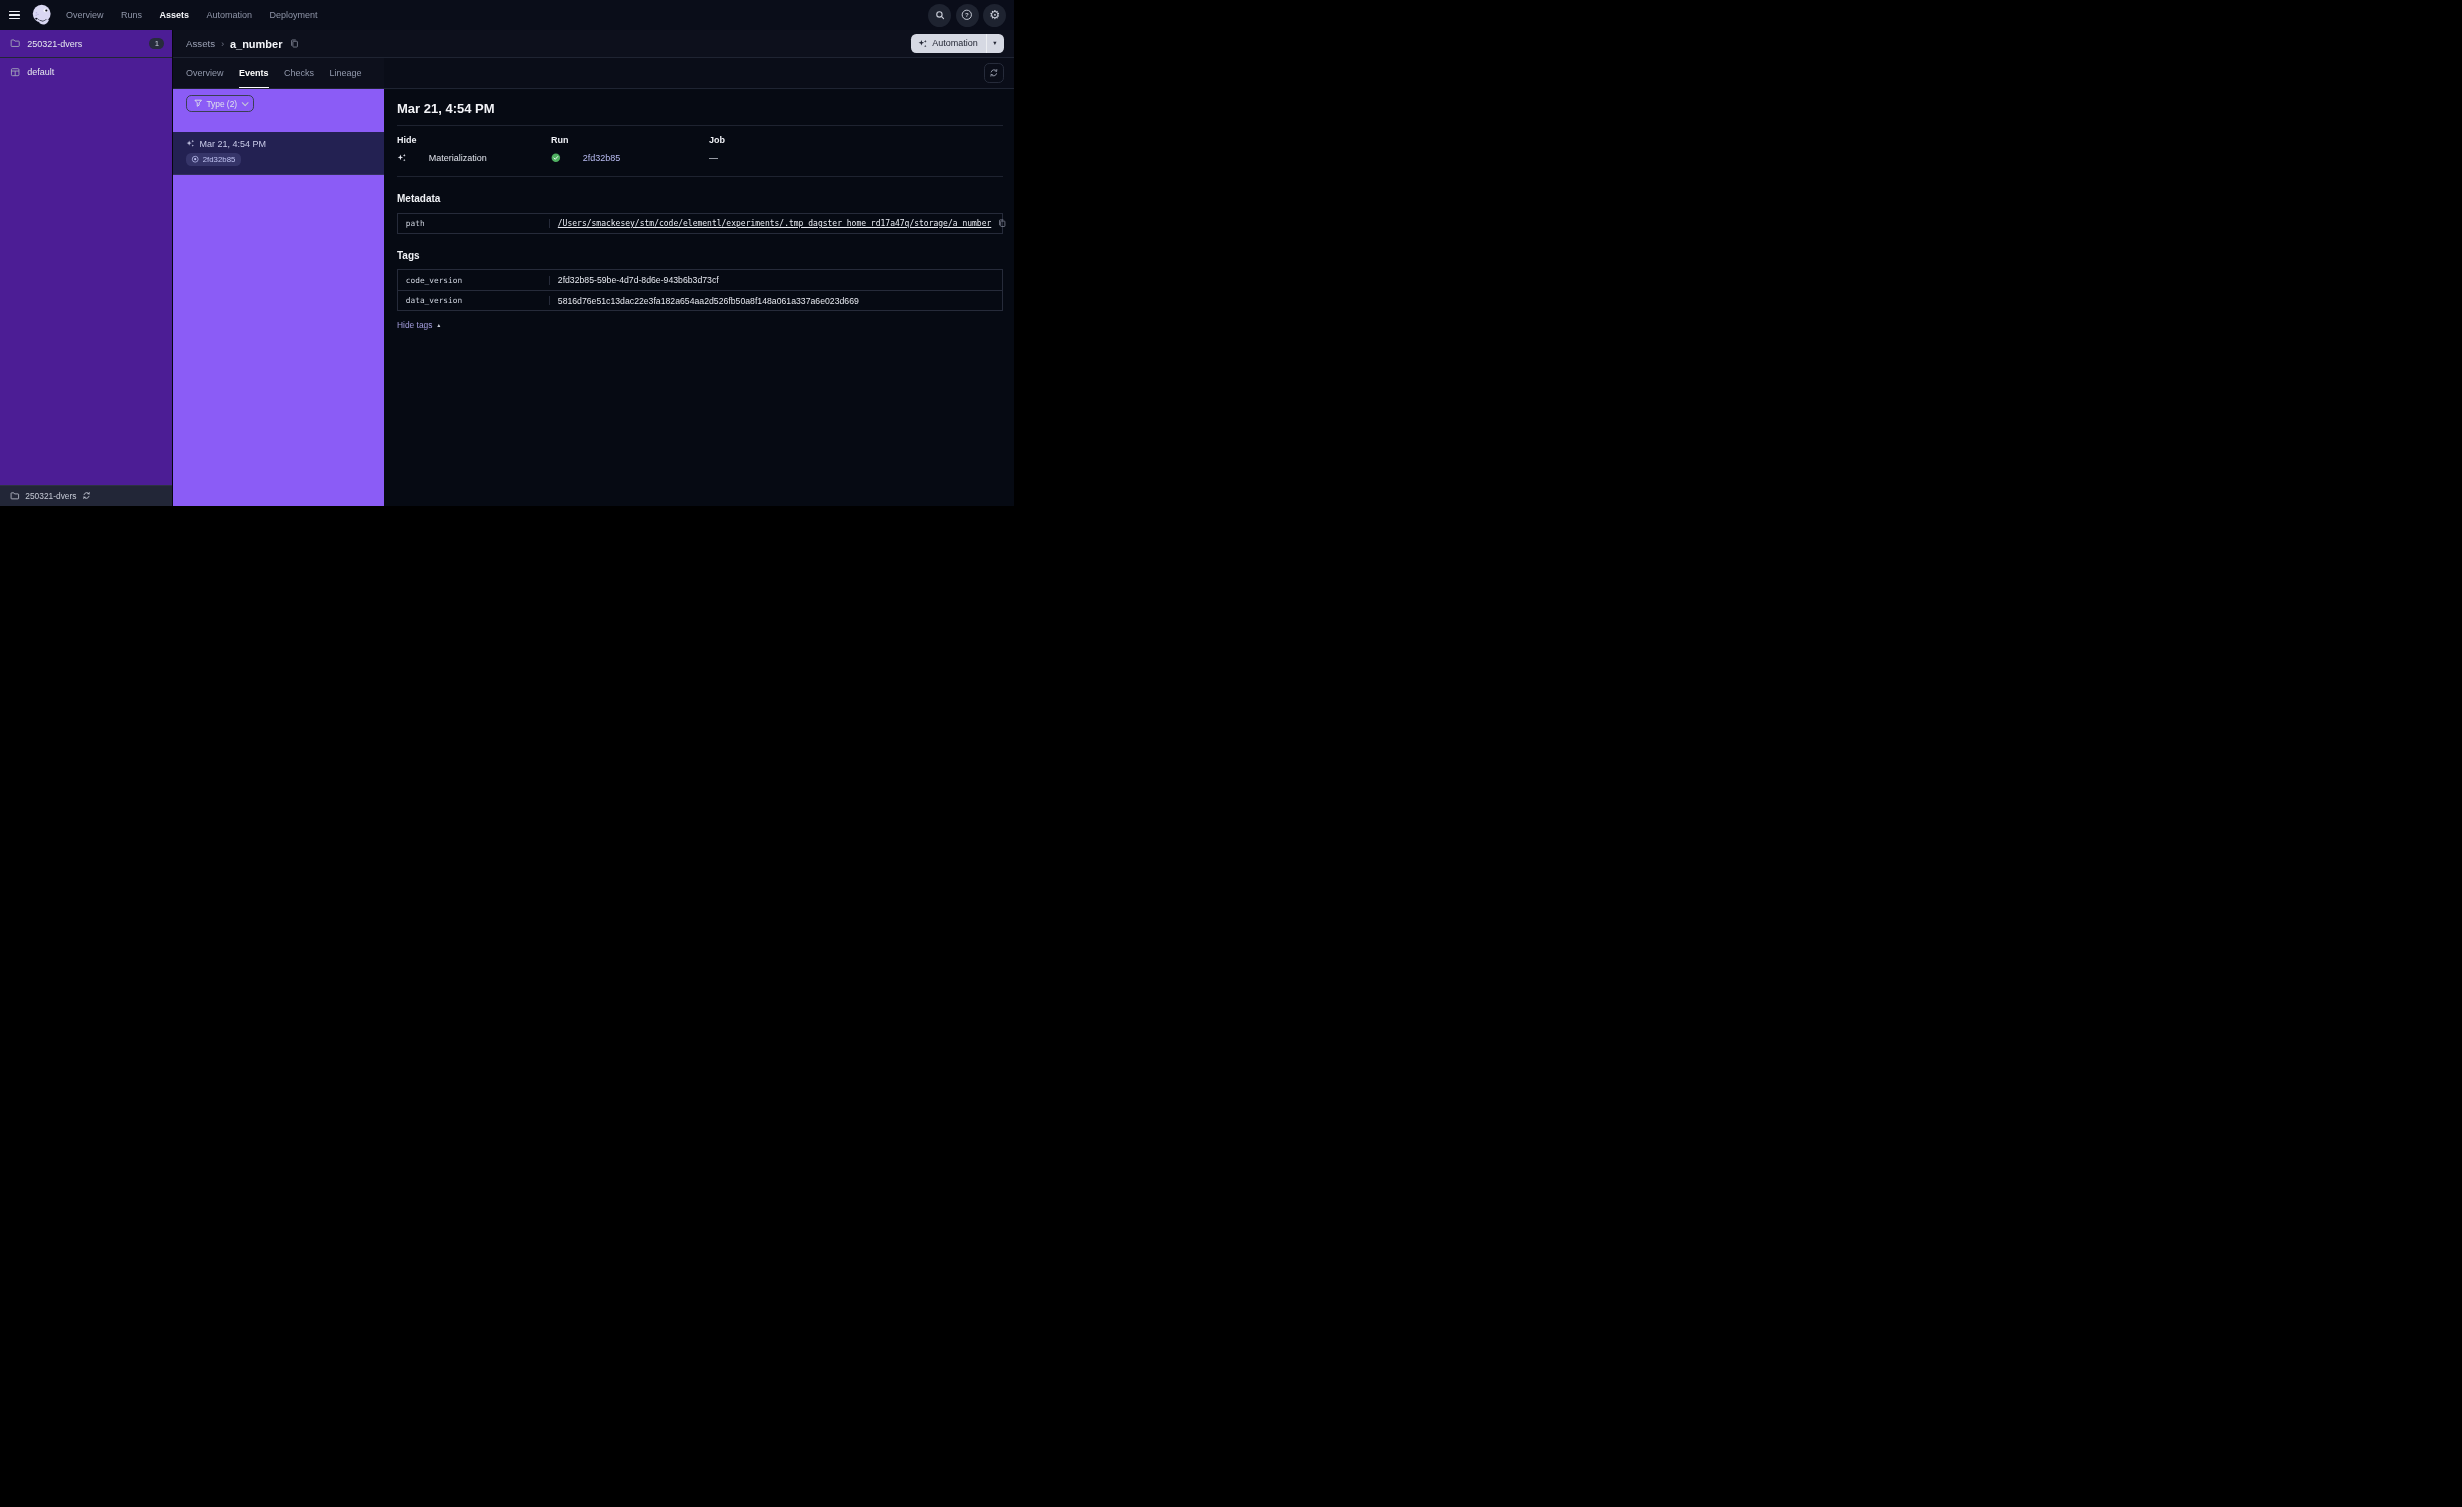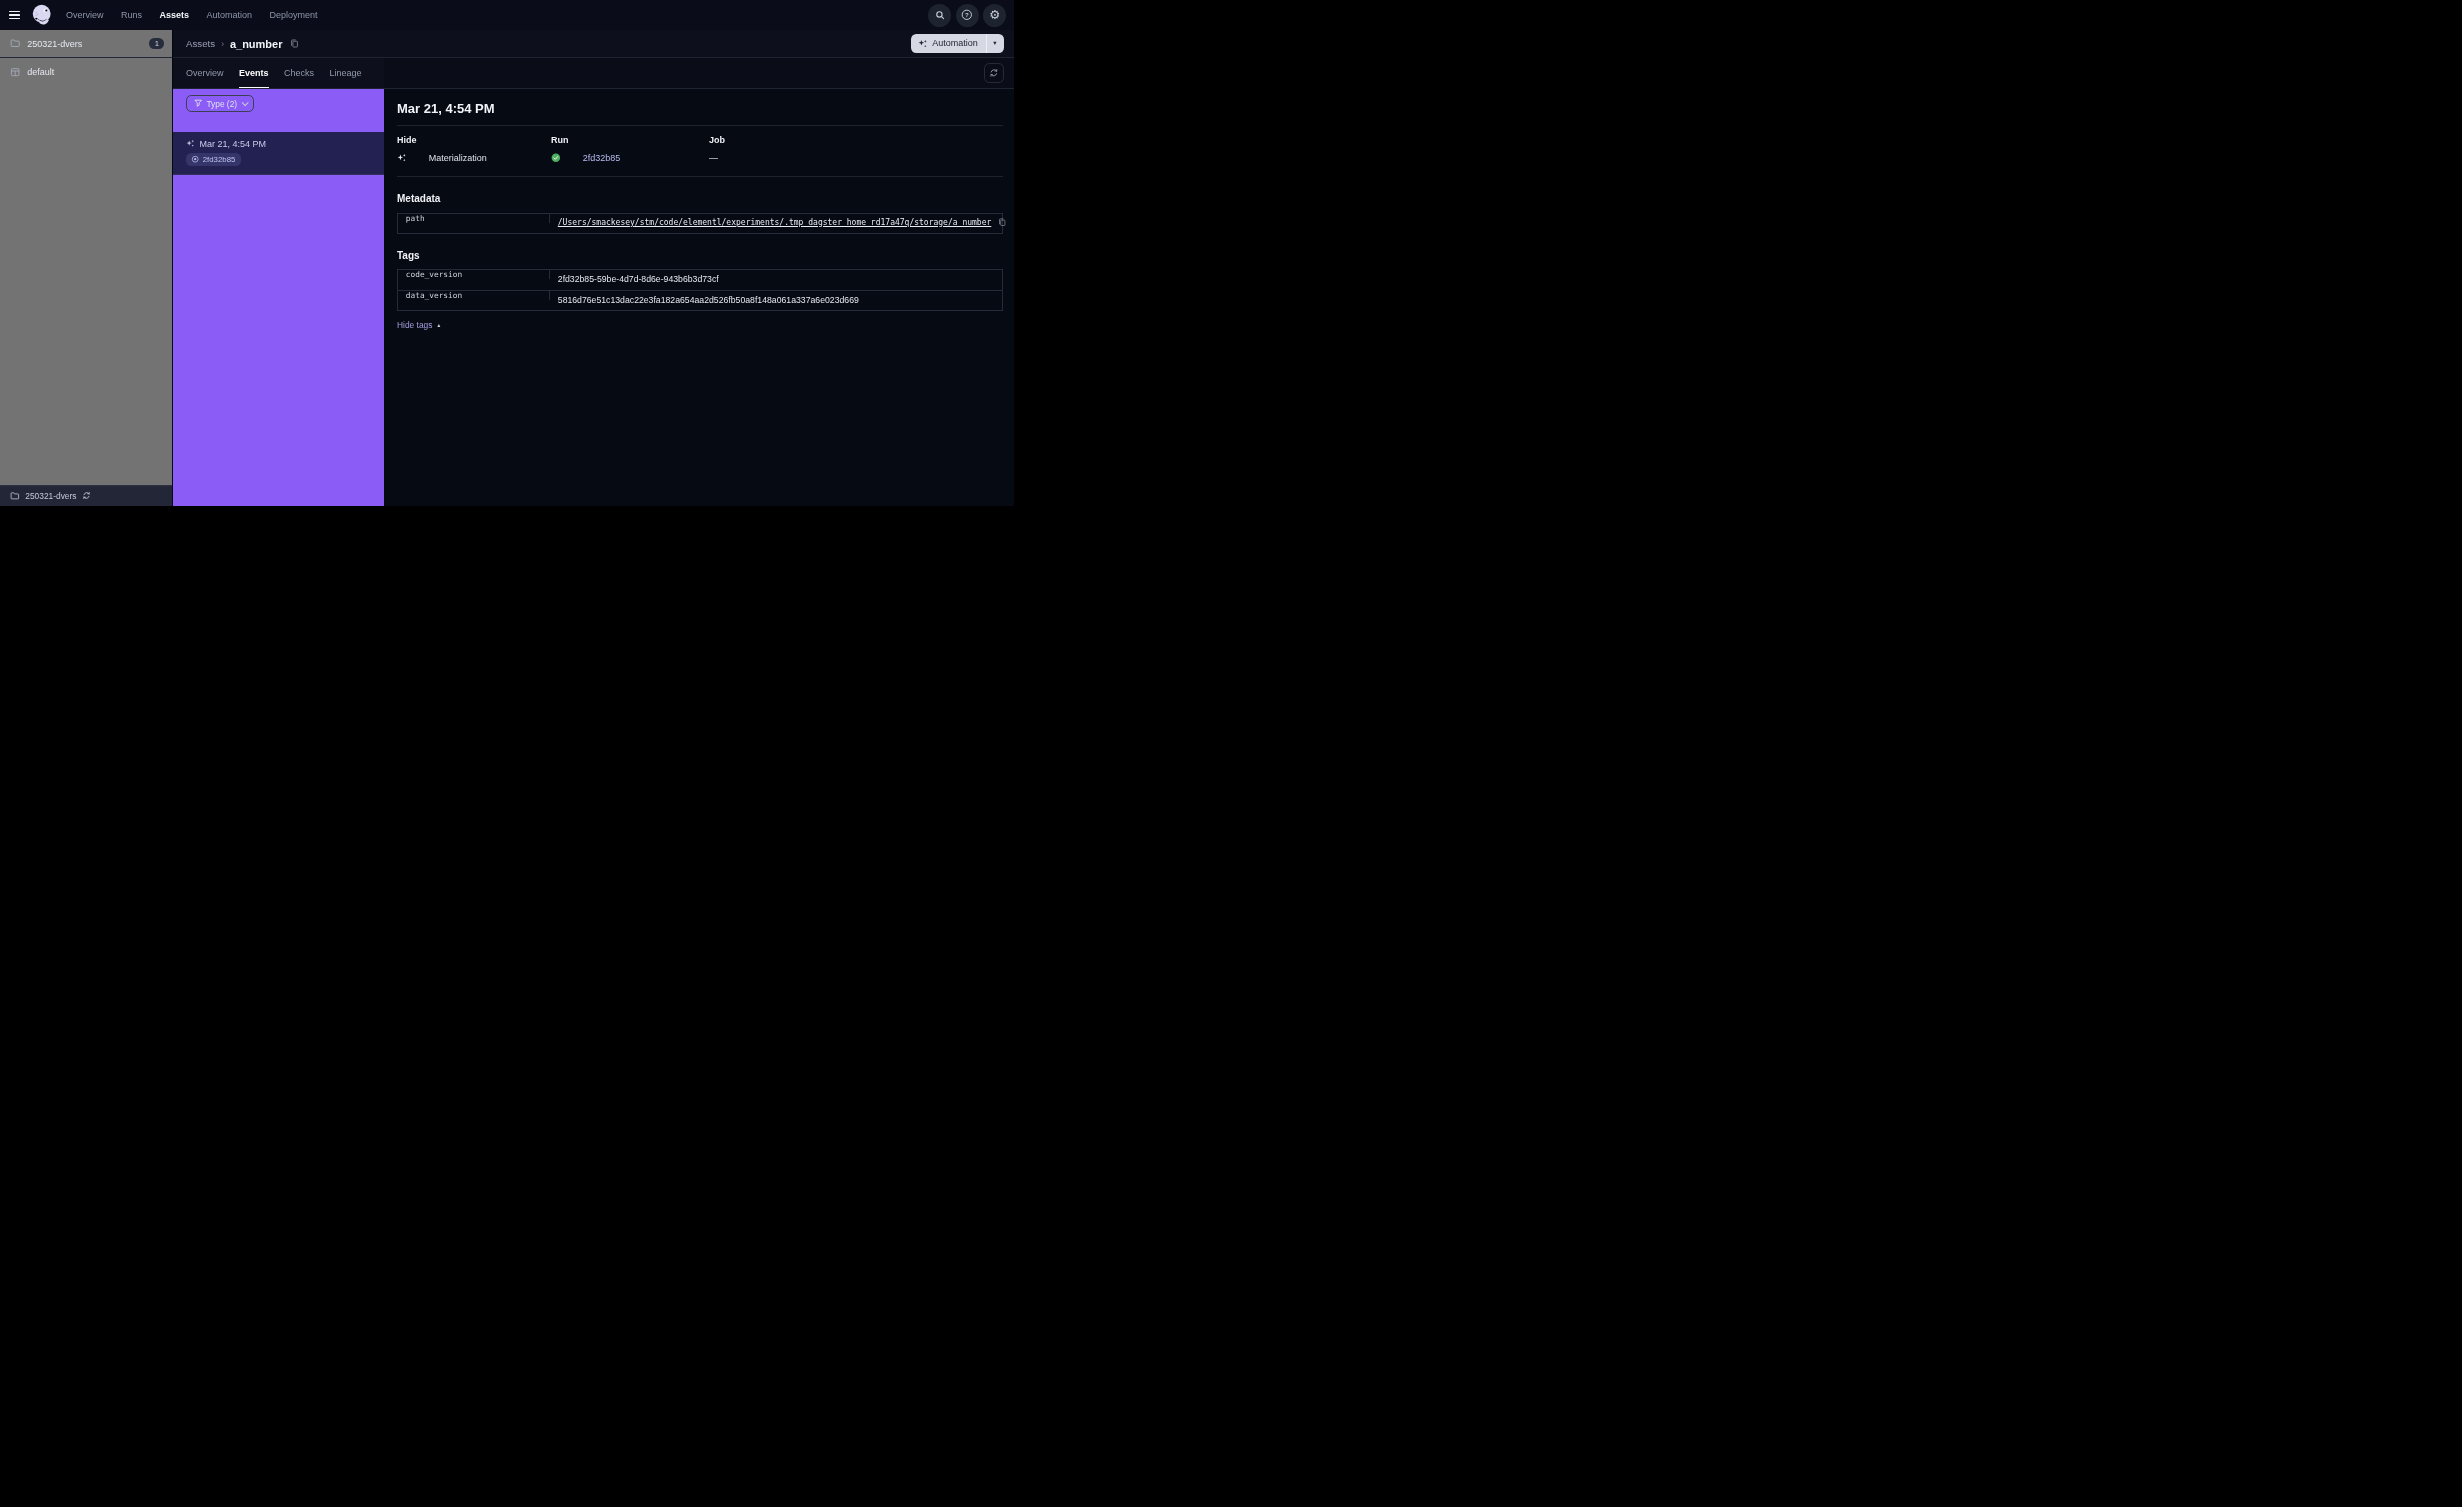--- a/index.html
+++ b/index.html
@@ -15,21 +15,21 @@
   .burger span{ display:block; width:11px; height:1.6px; background:#eef0f6; border-radius:0.6px; }
   .logo{ width:24.6px; height:26px; margin-right:11.6px; }
   .navlinks{ display:flex; align-items:center; gap:17.5px; }
   .navlink{ font-size:9px; color:#8f95a8; cursor:pointer; }
   .navlink.active{ color:#f5f6fa; font-weight:700; }
   .topnav .spacer{ flex:1; }
   .circle-btn{ width:23px; height:23px; border-radius:50%; background:#1e2330; display:flex; align-items:center; justify-content:center; color:#c9cdd8; margin-left:4.5px; cursor:pointer; }
   .gear-glyph{ font-family:"DejaVu Sans", sans-serif; font-size:12.3px; line-height:1; color:#c9cdd8; }
   
   .body{ flex:1; display:flex; min-height:0; }
-  .sidebar{ width:173px; background:#737373; border-right:0.6px solid #05070e; display:flex; flex-direction:column; flex-shrink:0; }
+  .sidebar{ width:173px; background:#4c1d95; border-right:0.6px solid #05070e; display:flex; flex-direction:column; flex-shrink:0; }
   .side-item{ height:28px; display:flex; align-items:center; padding:0 7.8px 0 10.4px; gap:6.5px; font-size:9px; color:#e6e9f0; cursor:pointer; }
   .side-item.group{ border-bottom:0.6px solid #232736; }
   .side-item .grow{ flex:1; }
   .badge{ background:#272c3c; color:#cbd0dc; font-size:7.8px; border-radius:5.2px; padding:1.9px 5.2px; line-height:1; }
   .side-fill{ flex:1; }
   .side-footer{ height:21.4px; background:#222637; border-top:0.6px solid #2d3242; display:flex; align-items:center; gap:5.2px; padding:0 10.4px; font-size:8.4px; color:#c6cad6; cursor:pointer; }
   .icon{ display:inline-flex; align-items:center; justify-content:center; flex-shrink:0; }
   .dim{ color:#a9aebd; }
   
   .main{ flex:1; display:flex; flex-direction:column; min-width:0; background:#060a13; }
@@ -62,21 +62,21 @@
   
   .detail{ flex:1; background:#060a13; padding:12.3px 11px 0 13px; overflow:hidden; }
   .detail-title{ font-size:13px; font-weight:700; color:#f2f3f7; }
   .rule{ border-top:0.6px solid #1e2330; margin-top:9px; }
   .cols{ display:grid; grid-template-columns:154px 158px 1fr; padding:8.4px 0 13.6px; }
   .col-label{ font-size:9px; font-weight:700; color:#eef0f5; margin-bottom:5.8px; }
   .col-value{ display:flex; align-items:center; gap:22px; font-size:9px; color:#dfe2ea;margin-top:8px; }
   .run-link{ color:#b9bcf2; cursor:pointer; }
   .section-h{ font-size:10px; font-weight:700; color:#f0f2f6; margin:16px 0 8.4px; }
   .kv-table{ border:0.6px solid #262b3a; }
-  .kv-row{ display:flex; align-items:flex-start; min-height:19.4px; }
+  .kv-row{ display:flex; align-items:center; min-height:19.4px; }
   .kv-row + .kv-row{ border-top:0.6px solid #262b3a; }
   .kv-key{ width:152px; flex-shrink:0; display:flex; align-items:center; padding:0 7.8px; font-family:"DejaVu Sans Mono","Liberation Mono",monospace; font-size:7.8px; color:#ced3de; border-right:0.6px solid #262b3a; }
   .kv-val{ flex:1; display:flex; align-items:center; gap:5.2px; padding:3.9px 7.8px; font-size:8.7px; color:#e6e8ef; }
   .kv-val.mono a, .path-link{ font-family:"DejaVu Sans Mono","Liberation Mono",monospace; font-size:8px; color:#e9ebf2; text-decoration:underline; cursor:pointer; }
   .tags-table .kv-row{ min-height:20px; }
   .hide-tags{ margin-top:8.4px; display:inline-flex; align-items:center; gap:3.9px; font-size:8.4px; color:#a59fdf; cursor:pointer; }
   .hide-tags .tri{ font-size:5.2px; color:#c9cdd8; }
   svg{ display:block; }
 </style>
 </head>

